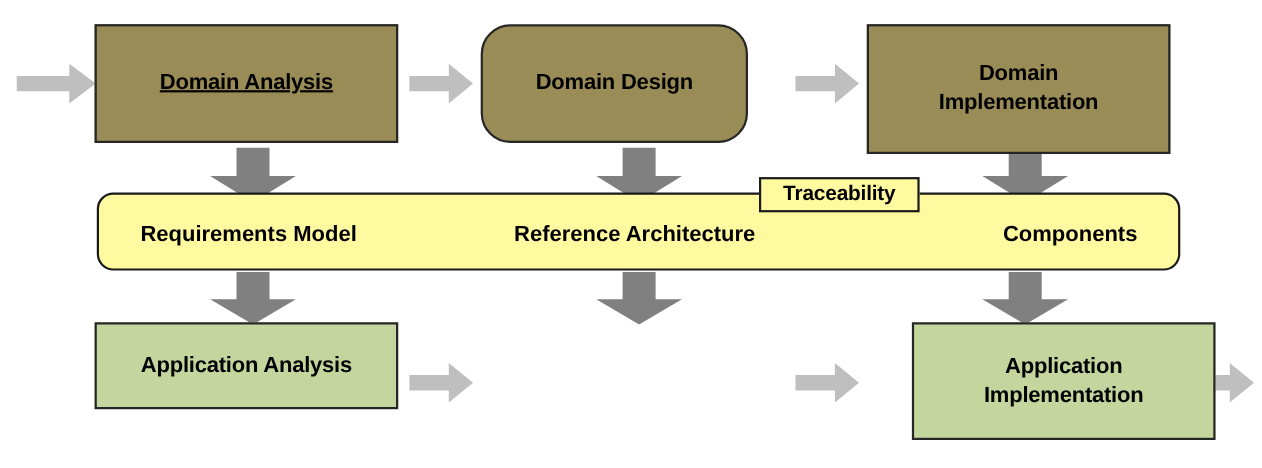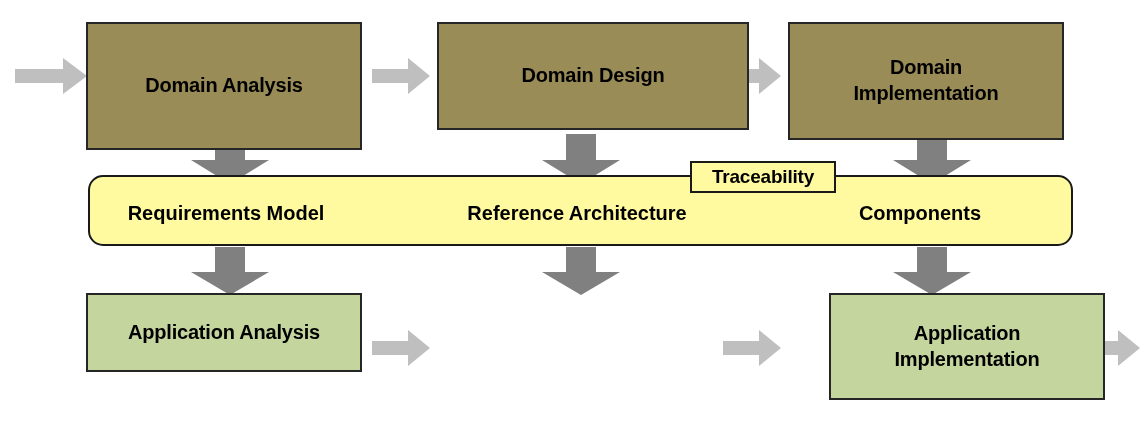--- a/index.html
+++ b/index.html
@@ -142,39 +142,39 @@
     <svg width="78" height="48" viewBox="0 0 78 48" aria-hidden="true">
       <path d="M24,0 L54,0 L54,25 L78,25 L39,48 L0,25 L24,25 Z" fill="#808080"></path>
     </svg>
   </div>
   <div class="v-arrow" style="left:893px; top:247px;">
     <svg width="78" height="48" viewBox="0 0 78 48" aria-hidden="true">
       <path d="M24,0 L54,0 L54,25 L78,25 L39,48 L0,25 L24,25 Z" fill="#808080"></path>
     </svg>
   </div>
 
-  <div class="pbox domain" style="left:86px;  top:22px; width:276px; height:128px;">
+  <div class="pbox domain" style="left:86px;  top:22px; width:276px; height:108px;text-decoration:underline;">
     <span>Domain Analysis</span>
   </div>
 
-  <div class="pbox domain" style="left:437px; top:22px; width:312px; height:108px;">
+  <div class="pbox domain" style="left:437px; top:22px; width:243px; height:108px;border-radius:27px;">
     <span>Domain Design</span>
   </div>
 
   <div class="pbox domain" style="left:788px; top:22px; width:276px; height:118px;">
     <span style="max-width:190px;">Domain Implementation</span>
   </div>
 
   <div class="band" style="left:88px; top:175px; width:985px; height:71px;"></div>
 
   <div class="band-label" style="left:88px; top:203px; width:276px;">Requirements Model</div>
 
   <div class="band-label" style="left:439px; top:203px; width:276px;">Reference Architecture</div>
 
-  <div class="band-label" style="left:782px; top:203px; width:276px;">Components</div>
+  <div class="band-label" style="left:758px; top:203px; width:276px;text-align:right;">Components</div>
 
   <div class="trace-box" style="left:690px; top:161px; width:146px; height:32px;">
     <span>Traceability</span>
   </div>
 
   <div class="pbox app" style="left:86px;  top:293px; width:276px; height:79px;">
     <span>Application Analysis</span>
   </div>
 
 

